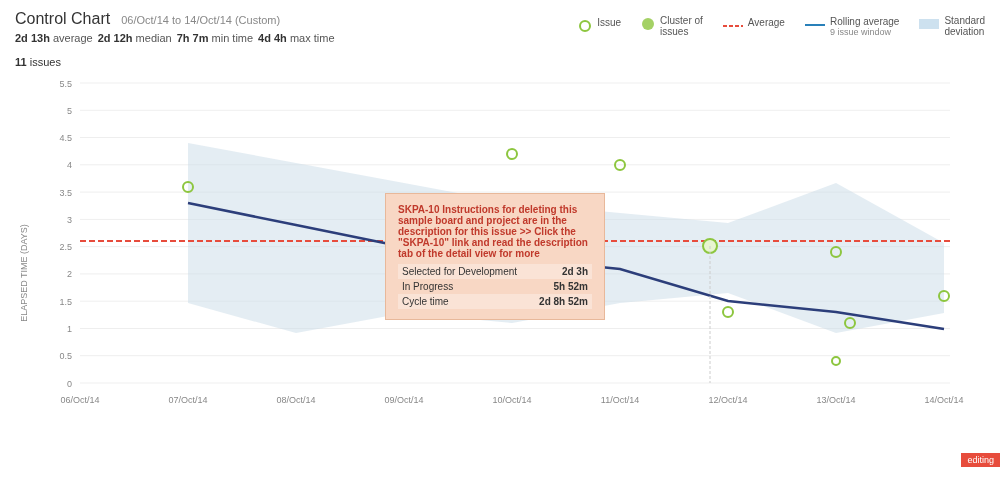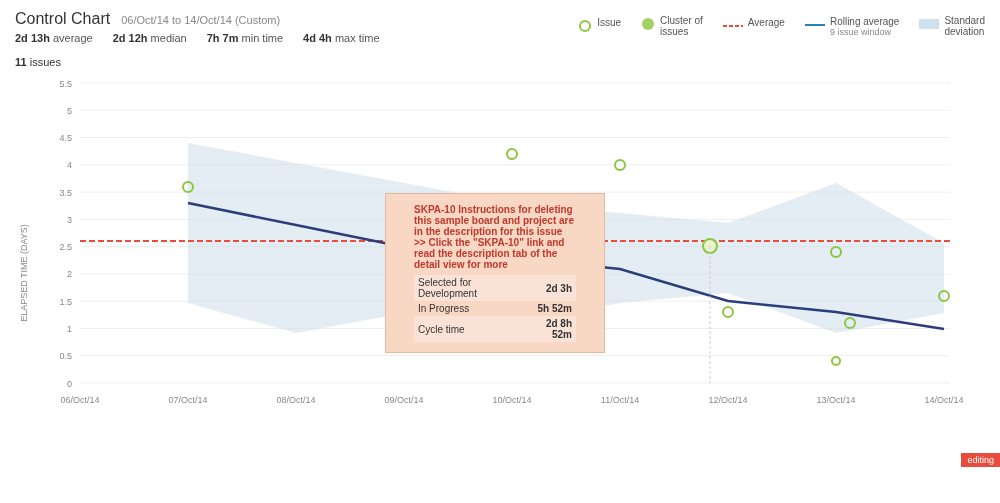--- a/index.html
+++ b/index.html
@@ -5,40 +5,40 @@
     * { box-sizing: border-box; margin: 0; padding: 0; }
     body { font-family: Arial, sans-serif; background: #fff; font-size: 11px; color: #333; width: 1000px; height: 503px; overflow: hidden; position: relative; }
     
     .page { width: 1000px; height: 474px; position: relative; background: #fff; }
     
     
     .header { padding: 10px 15px 5px 15px; display: flex; align-items: flex-start; justify-content: space-between; }
     .title-area { }
     .chart-title { font-size: 16px; font-weight: normal; color: #333; display: inline; }
     .date-range { font-size: 11px; color: #888; margin-left: 8px; }
-    .stats-row { margin-top: 4px; display: flex; gap: 20px; font-size: 11px; color: #333; }
+    .stats-row { margin-top: 4px; display: flex; gap: 5px; font-size: 11px; color: #333; }
     .stat-label { color: #555; }
     .stat-bold { font-weight: bold; color: #333; }
     .issues-row { margin-top: 12px; font-size: 11px; }
     .issues-count { font-weight: bold; }
     
     
     .legend { display: flex; gap: 20px; align-items: center; padding-top: 5px; }
     .legend-item { display: flex; align-items: flex-start; gap: 5px; font-size: 10px; color: #555; }
     .legend-icon { flex-shrink: 0; margin-top: 2px; }
     
     
     .chart-container { position: relative; margin: 0 15px; height: 360px; }
     
     
     .tooltip {
       position: absolute;
       background: #f8d7c4;
       border: 1px solid #e8b89a;
-      padding: 10px 28px;
+      padding: 10px 12px;
       font-size: 10px;
       color: #333;
       z-index: 10;
       width: 220px;
       left: 370px;
       top: 120px;
     }
     .tooltip-title { font-weight: bold; color: #c0392b; margin-bottom: 5px; font-size: 10px; }
     .tooltip-table { width: 100%; border-collapse: collapse; }
     .tooltip-table tr td { padding: 2px 4px; font-size: 10px; }

